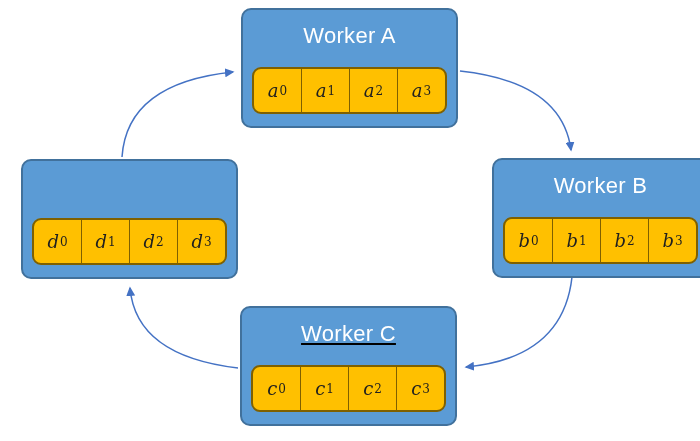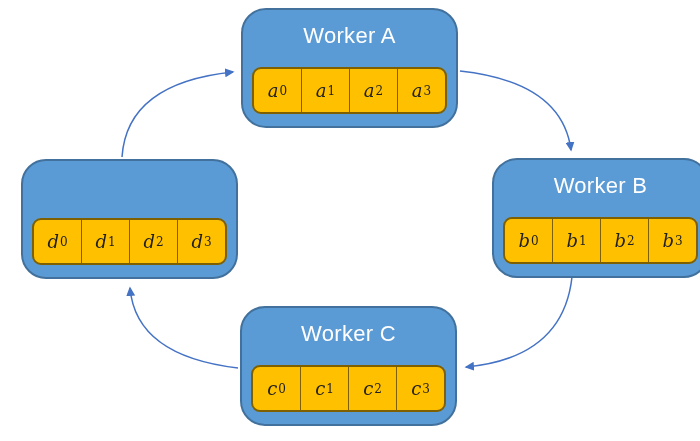--- a/index.html
+++ b/index.html
@@ -6,25 +6,25 @@
   body {
     width:700px; height:441px; position:relative; overflow:hidden;
     background:#ffffff;
     font-family:"Liberation Sans", sans-serif;
   }
   .canvas { position:absolute; inset:0; width:700px; height:441px; }
   .arrow-layer { position:absolute; left:0; top:0; width:700px; height:441px; pointer-events:none; }
 
   .worker {
     position:absolute; width:217px; height:120px; box-sizing:border-box;
-    background:#5B9BD5; border:2.5px solid #41719C; border-radius:25px;
+    background:#5B9BD5; border:2.5px solid #41719C; border-radius:10px;
   }
   .worker-a { left:241px; top:8px; }
   .worker-b { left:480px; top:158px;margin-left:12px; }
-  .worker-c { left:240px; top:306px; }
+  .worker-c { left:240px; top:306px;text-decoration:underline; }
   .worker-d { left:21px;  top:159px; }
 
   .worker .title {
     margin-top:13px; text-align:center;
     color:#ffffff; font-size:22px; letter-spacing:0.3px;
   }
 
   .bar {
     position:absolute; left:9px; right:9px; top:57px; height:47px; box-sizing:border-box;
     background:#FFC000; border:2px solid #7F6000; border-radius:9px;

